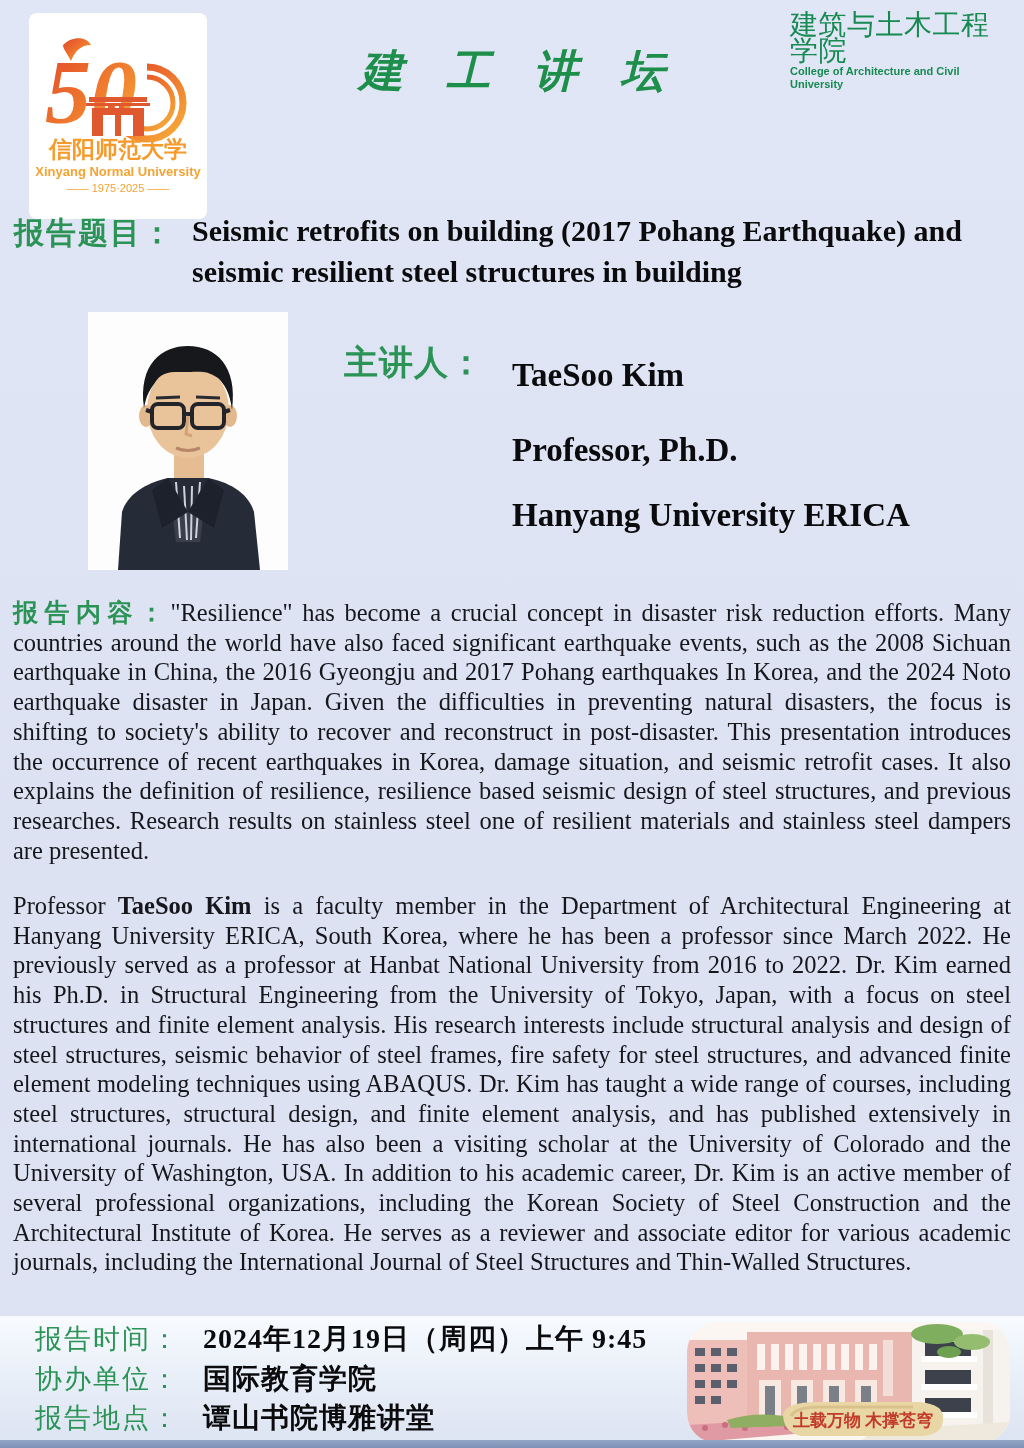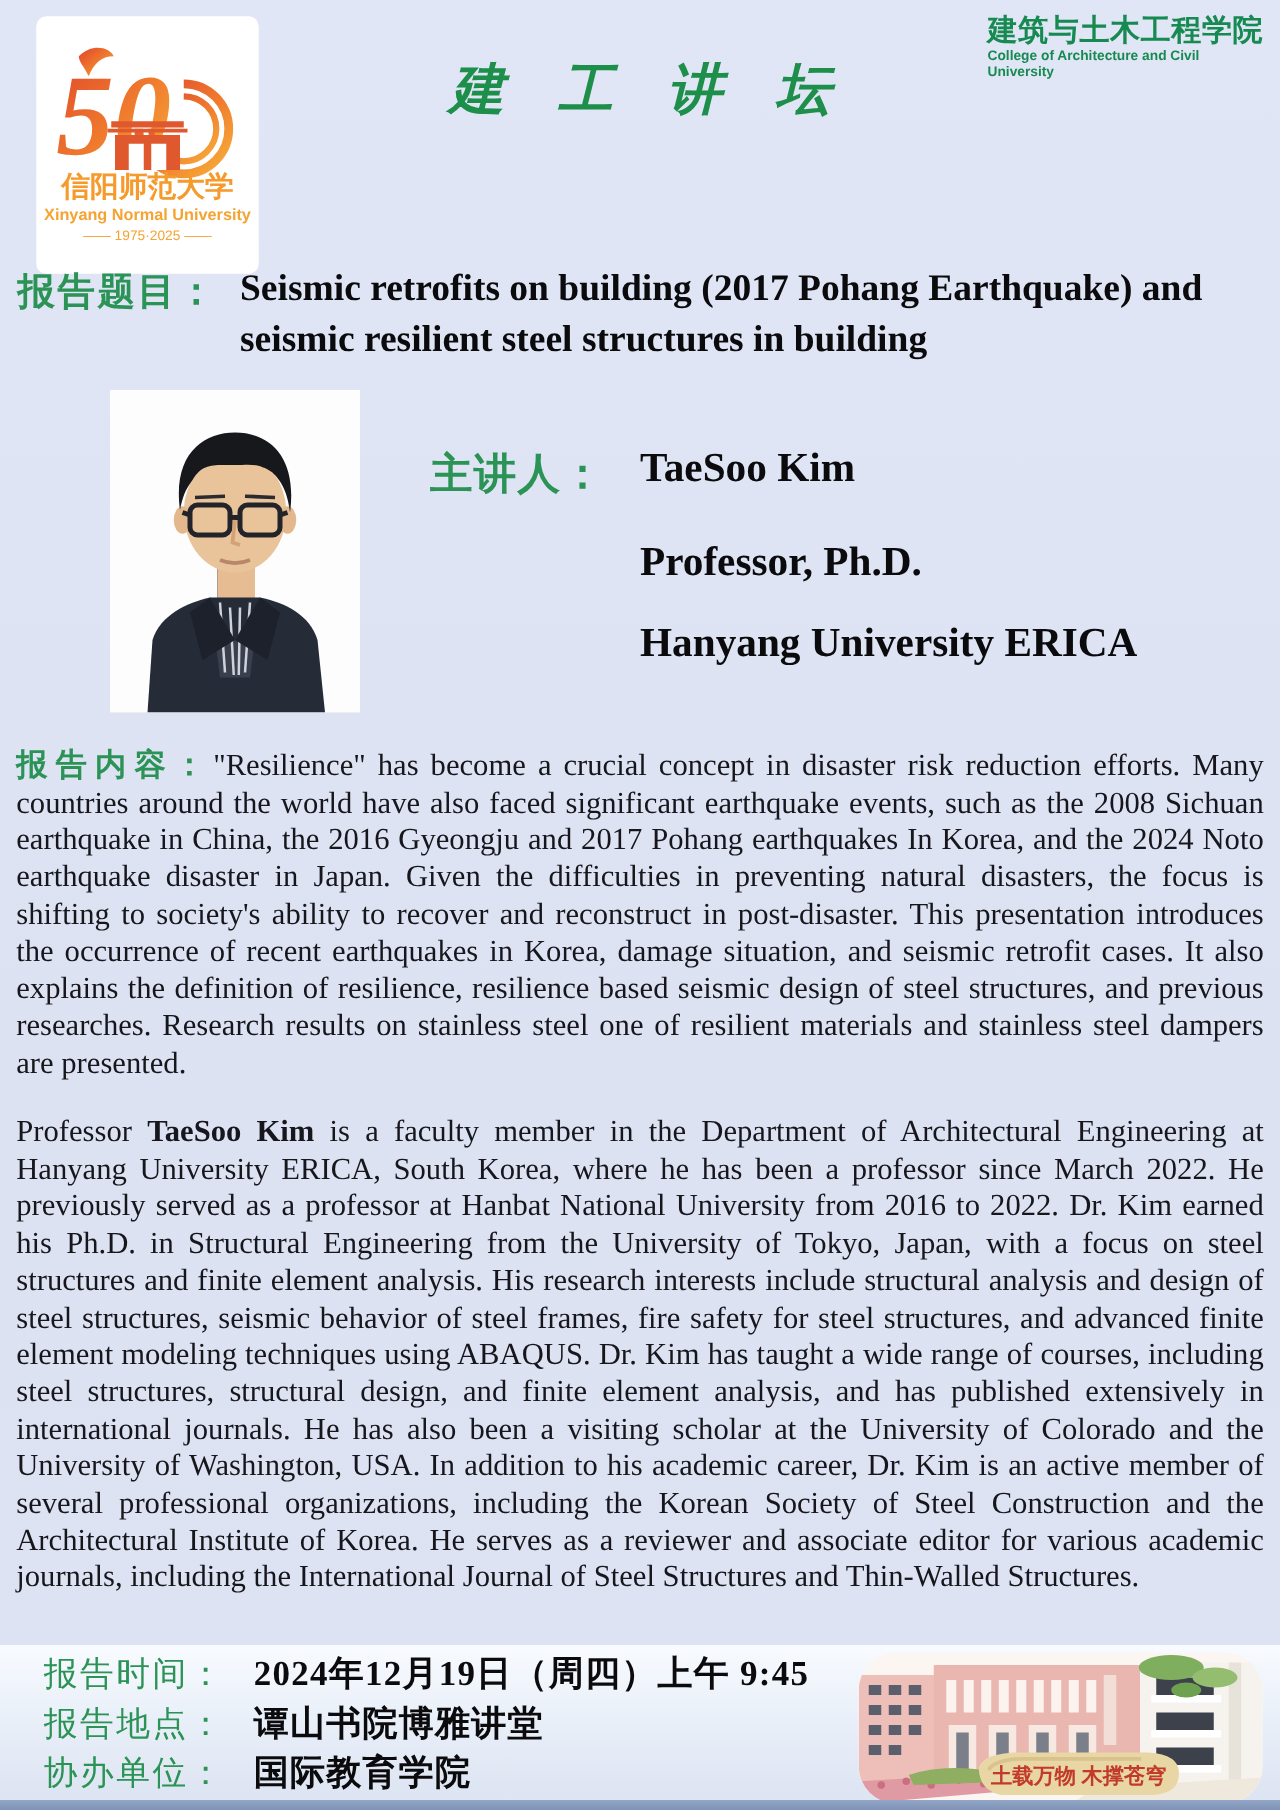--- a/index.html
+++ b/index.html
@@ -30,21 +30,21 @@
     font-family: "Liberation Serif", serif;
     font-weight: bold; font-style: italic;
   }
   .main-title .line1 { font-size: 45px; letter-spacing: 10px; line-height: 62px; }
   .main-title .line2 { font-size: 44px; letter-spacing: 16px; line-height: 60px; margin-top: 6px; }
 
   .college {
     position: absolute; right: 12px; top: 12px; width: 222px;
     color: #178a52; font-family: "Liberation Sans", sans-serif;
   }
-  .college .cn { font-size: 24px; font-weight: bold; letter-spacing: 0.5px; line-height: 26px; }
+  .college .cn { font-size: 28px; font-weight: normal; letter-spacing: 0.5px; line-height: 26px; }
   .college .en { font-size: 11px; font-weight: bold; line-height: 13px; margin-top: 1px; }
 
   
   .topic {
     position: absolute; left: 14px; top: 210px; right: 12px;
     display: flex; align-items: flex-start;
   }
   .topic-label {
     flex: none; width: 178px;
     font-family: "Liberation Sans", sans-serif; font-weight: bold;
@@ -56,21 +56,21 @@
 
   
   .photo {
     position: absolute; left: 88px; top: 312px;
     width: 200px; height: 258px; background: #f7f7f7;
     box-shadow: 0 0 0 1px #e3e3e8 inset;
   }
   .photo svg { display: block; width: 100%; height: 100%; }
 
   .speaker-label {
-    position: absolute; left: 344px; top: 356px;
+    position: absolute; left: 344px; top: 340px;
     font-family: "Liberation Sans", sans-serif; font-weight: bold;
     font-size: 34px; letter-spacing: 1px; color: #2a9355;
   }
   .speaker-name  { position: absolute; left: 512px; top: 357px; font-weight: bold; font-size: 33px; color: #0b0b0d; }
   .speaker-title { position: absolute; left: 512px; top: 432px; font-weight: bold; font-size: 33px; color: #0b0b0d; }
   .speaker-affil { position: absolute; left: 512px; top: 497px; font-weight: bold; font-size: 33px; color: #0b0b0d; }
 
   
   .abstract, .bio {
     position: absolute; left: 13px; right: 13px;
@@ -210,26 +210,26 @@
   <div class="bio"><span>Professor </span><b>TaeSoo Kim</b><span> is a faculty member in the Department of Architectural Engineering at Hanyang University ERICA, South Korea, where he has been a professor since March 2022. He previously served as a professor at Hanbat National University from 2016 to 2022. Dr. Kim earned his Ph.D. in Structural Engineering from the University of Tokyo, Japan, with a focus on steel structures and finite element analysis. His research interests include structural analysis and design of steel structures, seismic behavior of steel frames, fire safety for steel structures, and advanced finite element modeling techniques using ABAQUS. Dr. Kim has taught a wide range of courses, including steel structures, structural design, and finite element analysis, and has published extensively in international journals. He has also been a visiting scholar at the University of Colorado and the University of Washington, USA. In addition to his academic career, Dr. Kim is an active member of several professional organizations, including the Korean Society of Steel Construction and the Architectural Institute of Korea. He serves as a reviewer and associate editor for various academic journals, including the International Journal of Steel Structures and Thin-Walled Structures.</span></div>
 
   <div class="footer-band"></div>
 
   <div class="footer-rows">
     <div class="footer-row">
       <div class="footer-label">报告时间：</div>
       <div class="footer-value">2024年12月19日（周四）上午 9:45</div>
     </div>
     <div class="footer-row">
+      <div class="footer-label">协办单位：</div>
+      <div class="footer-value">国际教育学院</div>
+    </div>
+    <div class="footer-row">
       <div class="footer-label">报告地点：</div>
       <div class="footer-value">谭山书院博雅讲堂</div>
-    </div>
-    <div class="footer-row">
-      <div class="footer-label">协办单位：</div>
-      <div class="footer-value">国际教育学院</div>
     </div>
   </div>
 
   <div class="building-photo">
     <svg viewBox="0 0 323 121" aria-hidden="true">
       <rect x="0" y="0" width="323" height="121" fill="#fbf6f1"></rect>
 
       <rect x="0" y="18" width="70" height="85" fill="#eebfb8"></rect>
       <g fill="#5a5f6b">
         <rect x="8" y="26" width="10" height="8"></rect>

